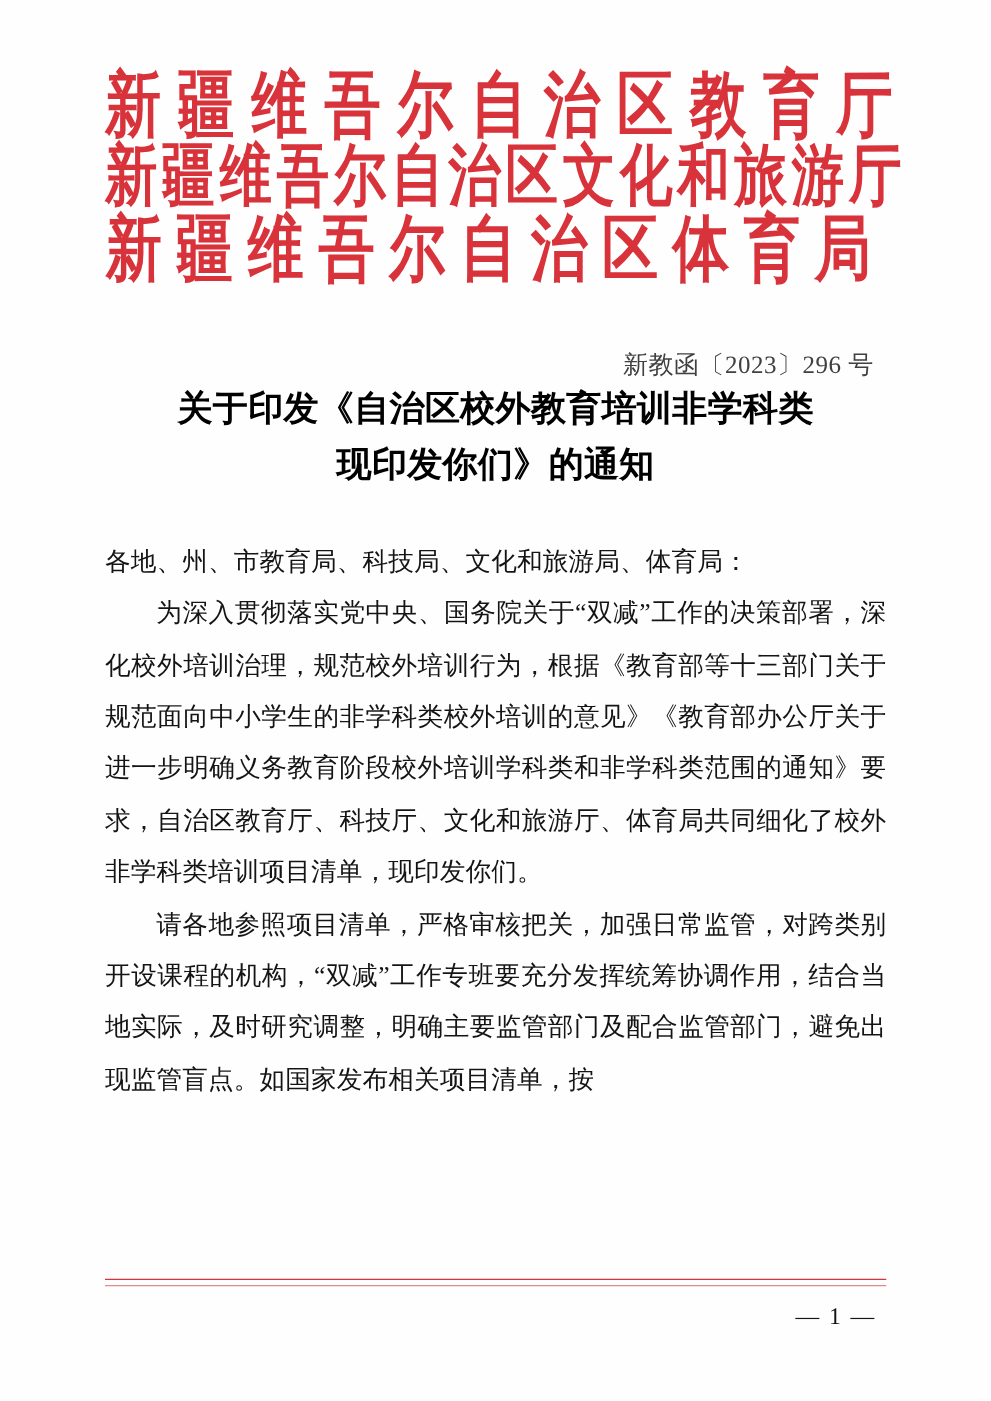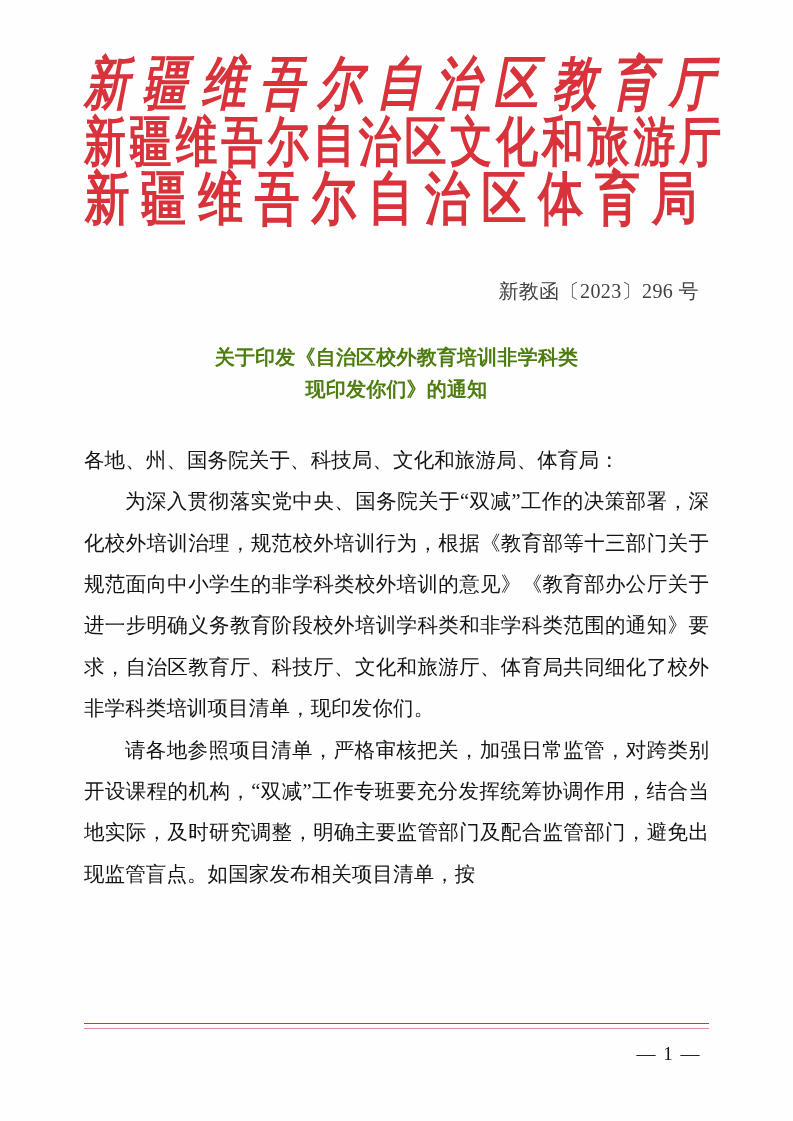--- a/index.html
+++ b/index.html
@@ -37,44 +37,43 @@
     letter-spacing: 0.10em;
     line-height: 1.0;
     white-space: nowrap;
     transform-origin: center center;
   }
   .lh-line .ch {
     display: inline-block;
     transform: scaleY(1.28) scaleX(1.0);
     transform-origin: center center;
   }
-  .lh-1 { font-size: 45px; margin-bottom: 14px; letter-spacing: 0.30em; font-style: italic; }
+  .lh-1 { font-size: 45px; margin-bottom: 14px; letter-spacing: 0.30em; }
   .lh-2 { font-size: 45px; margin-bottom: 14px; letter-spacing: 0.30em; }
   .lh-3 { font-size: 42px; margin-bottom: 14px; letter-spacing: 0.09em; }
   .lh-4 { font-size: 45px; margin-bottom: 0;    letter-spacing: 0.26em; }
 
   
   .doc-number {
     margin-top: 56px;
     text-align: right;
     padding-right: 10px;
     font-size: 20px;
     letter-spacing: 0.02em;
     color: #404040;
   }
 
   
   .doc-title {
-    margin-top: 36px;
     text-align: center;
-    font-size: 20px;
+    font-size: 28px;
     font-weight: 700;
     line-height: 1.62;
     letter-spacing: 0.01em;
-    color: #4d7c0f;
+    color: #000000;
   }
   .doc-title .tline { display: block; }
 
   
   .body-text {
     margin-top: 34px;
     font-size: 20.5px;
     line-height: 2.02;
     letter-spacing: 0.005em;
     color: #141414;
@@ -120,21 +119,21 @@
   </div>
 
   <div class="doc-number">新教函〔2023〕296 号</div>
 
   <div class="doc-title">
     <span class="tline">关于印发《自治区校外教育培训非学科类</span>
     <span class="tline">现印发你们》的通知</span>
   </div>
 
   <div class="body-text">
-    <p>各地、州、国务院关于、科技局、文化和旅游局、体育局：</p>
+    <p>各地、州、市教育局、科技局、文化和旅游局、体育局：</p>
     <p class="indent">为深入贯彻落实党中央、国务院关于“双减”工作的决策部署，深化校外培训治理，规范校外培训行为，根据《教育部等十三部门关于规范面向中小学生的非学科类校外培训的意见》《教育部办公厅关于进一步明确义务教育阶段校外培训学科类和非学科类范围的通知》要求，自治区教育厅、科技厅、文化和旅游厅、体育局共同细化了校外非学科类培训项目清单，现印发你们。</p>
     <p class="indent">请各地参照项目清单，严格审核把关，加强日常监管，对跨类别开设课程的机构，“双减”工作专班要充分发挥统筹协调作用，结合当地实际，及时研究调整，明确主要监管部门及配合监管部门，避免出现监管盲点。如国家发布相关项目清单，按</p>
   </div>
 
   <div class="footer">
     <hr class="footer-rule">
     <hr class="footer-rule thin">
     <div class="page-num">— 1 —</div>
   </div>
 

